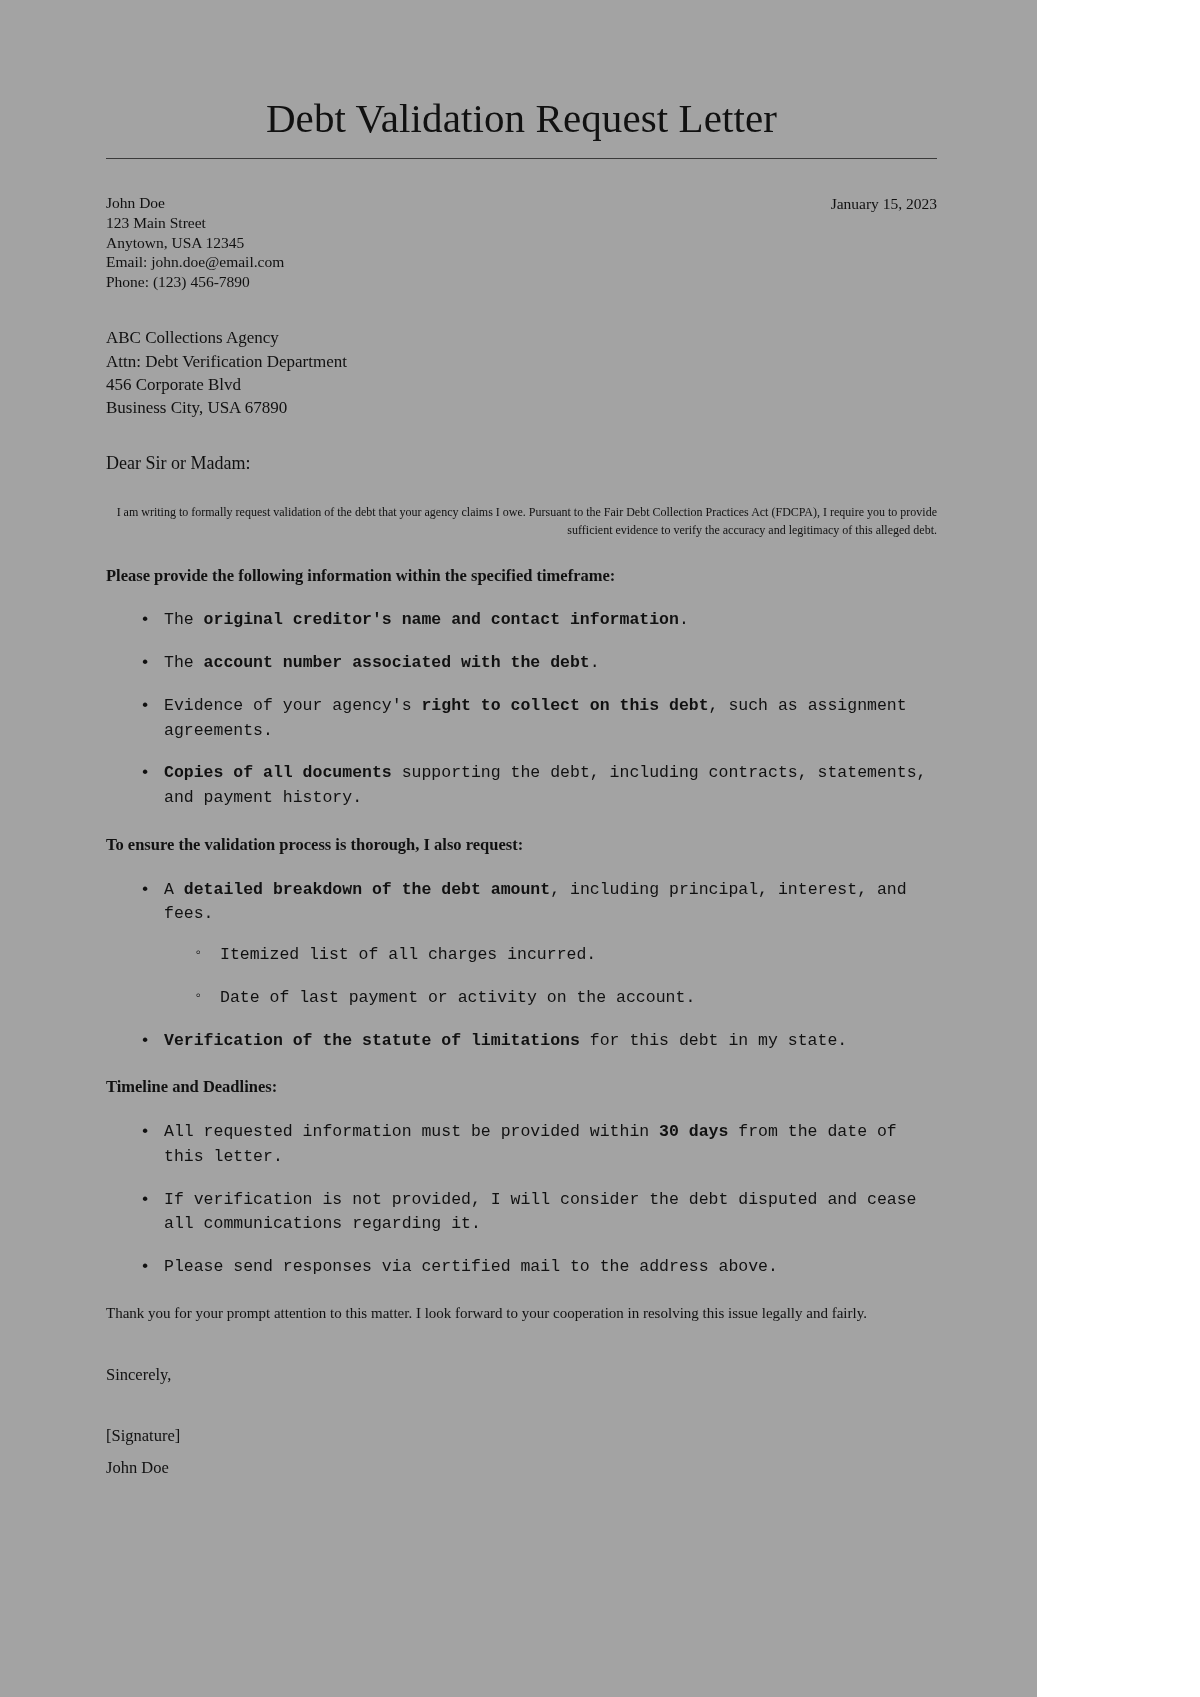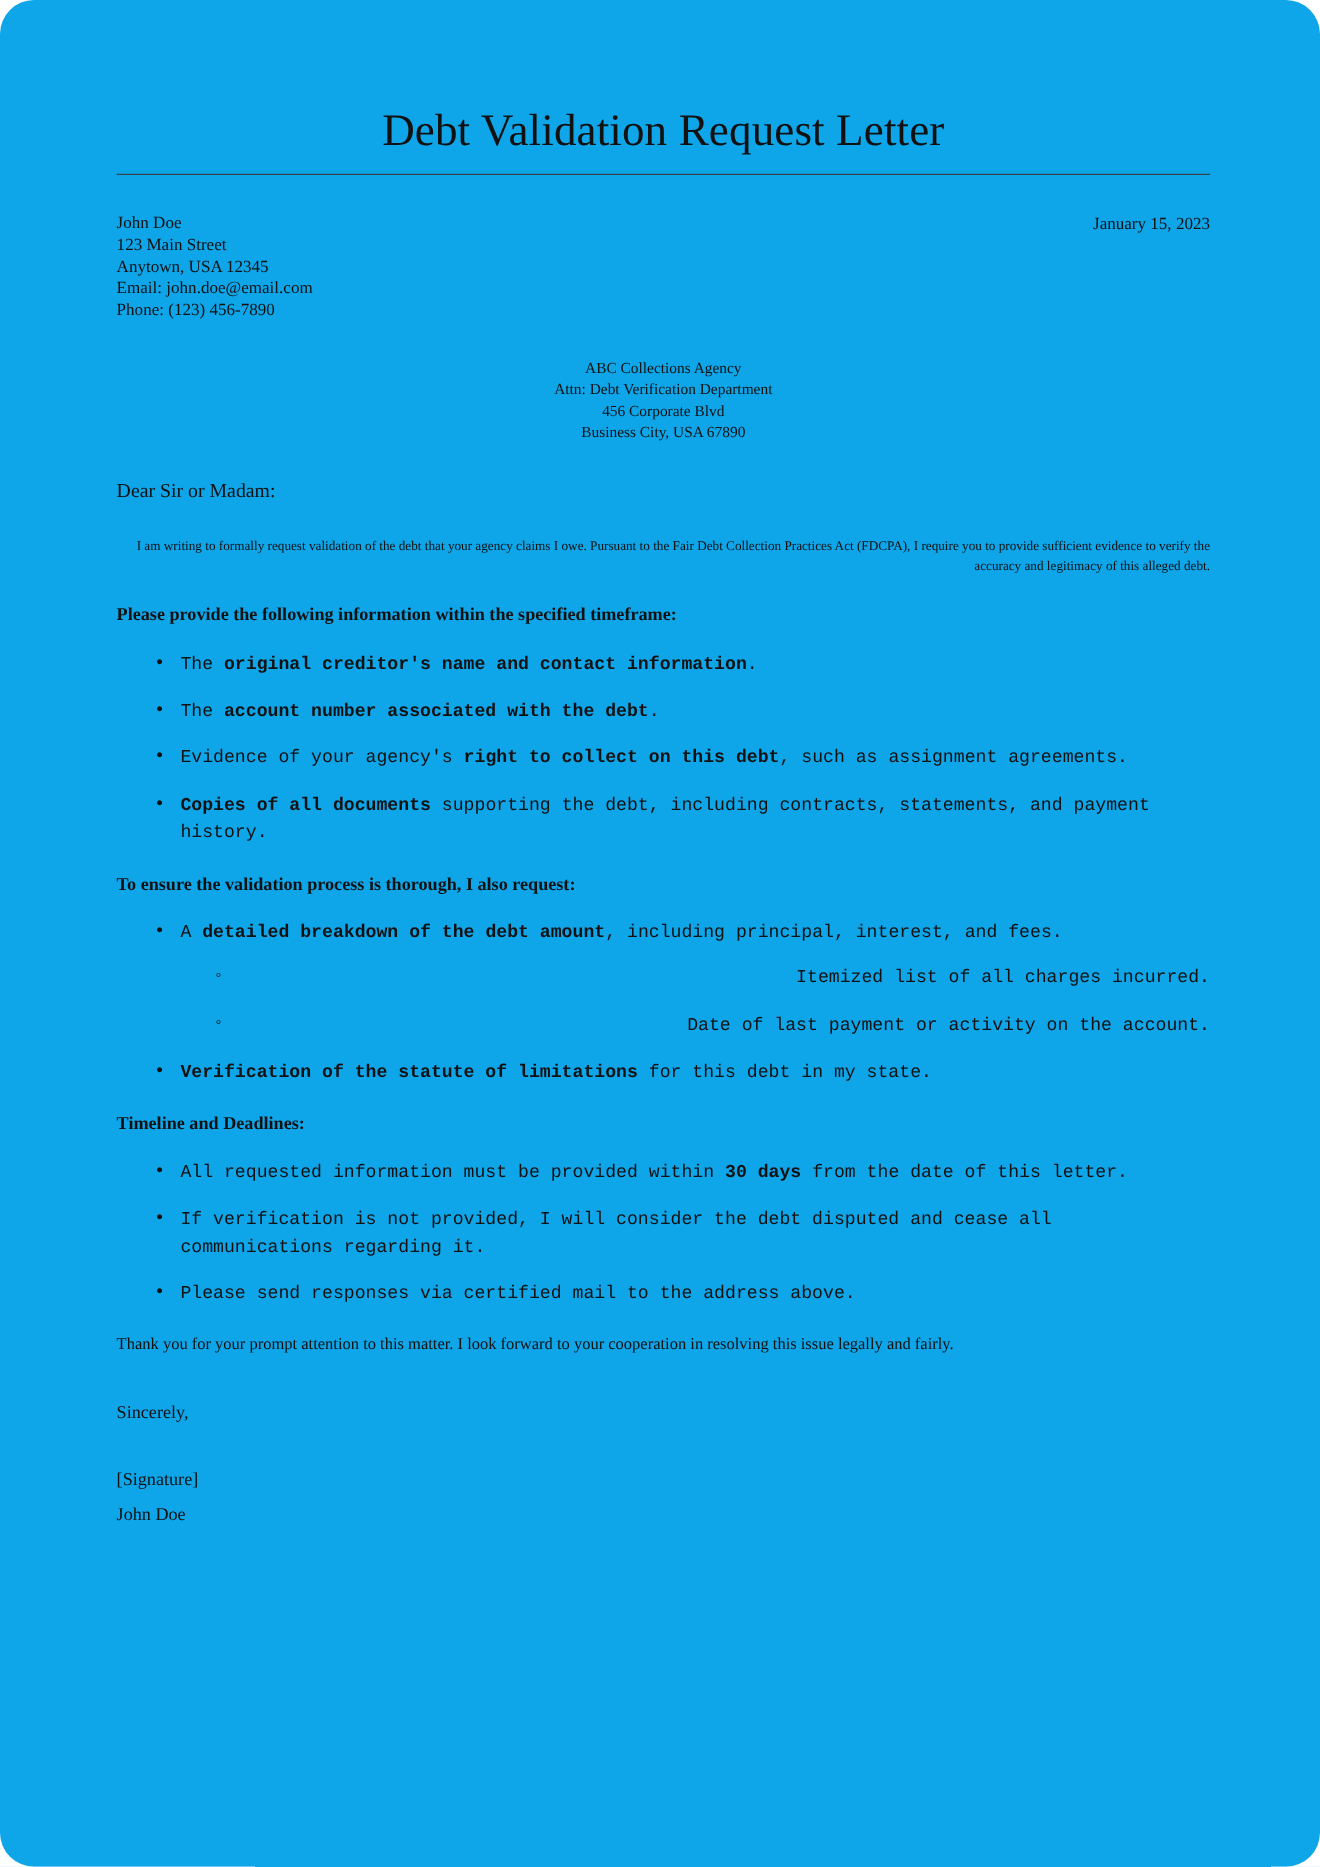--- a/index.html
+++ b/index.html
@@ -8,26 +8,25 @@
     background: #ffffff;
   }
   body {
     width: 1200px;
     min-height: 1697px;
     font-family: "Liberation Serif", "DejaVu Serif", serif;
     color: #111111;
     -webkit-font-smoothing: antialiased;
   }
   .page {
-    width: 1200px;
+    width: 1037px;
     min-height: 1697px;
     box-sizing: border-box;
     padding: 96px 100px 40px 106px;
-    background: #0ea5e9;
-    border-radius: 31px;
+    background: #a3a3a3;
   }
   .doc-title {
     text-align: center;
     font-size: 41px;
     font-weight: 400;
     line-height: 1.12;
     margin: 0 0 16px 0;
     letter-spacing: 0.1px;
   }
   .title-rule {
@@ -55,21 +54,21 @@
     line-height: 1.28;
     text-align: right;
     white-space: nowrap;
     padding-top: 1px;
   }
   .recipient-block {
     font-size: 16.5px;
     line-height: 1.38;
     margin-bottom: 32px;
   }
-  .recipient-block .addr-line { font-size: 14px; text-align: center; }
+  .recipient-block .addr-line { font-size: 17px; }
   .salutation {
     font-size: 18px;
     line-height: 1.3;
     margin: 0 0 28px 0;
   }
   p.body-text {
     font-size: 12px;
     line-height: 1.52;
     margin: 0 0 24px 0;
     text-align: right;
@@ -106,21 +105,20 @@
     list-style: none;
     margin: 16px 0 0 0;
     padding: 0;
   }
   ul.subbullets > li.subbullet-item {
     position: relative;
     font-size: 16.5px;
     line-height: 1.5;
     padding-left: 28px;
     margin: 0 0 18px 28px;
-    text-align: right;
   }
   ul.subbullets > li.subbullet-item::before {
     content: "\25E6";
     position: absolute;
     left: 2px;
     top: 0px;
     font-size: 15px;
     line-height: 1.5;
     color: #111111;
   }

